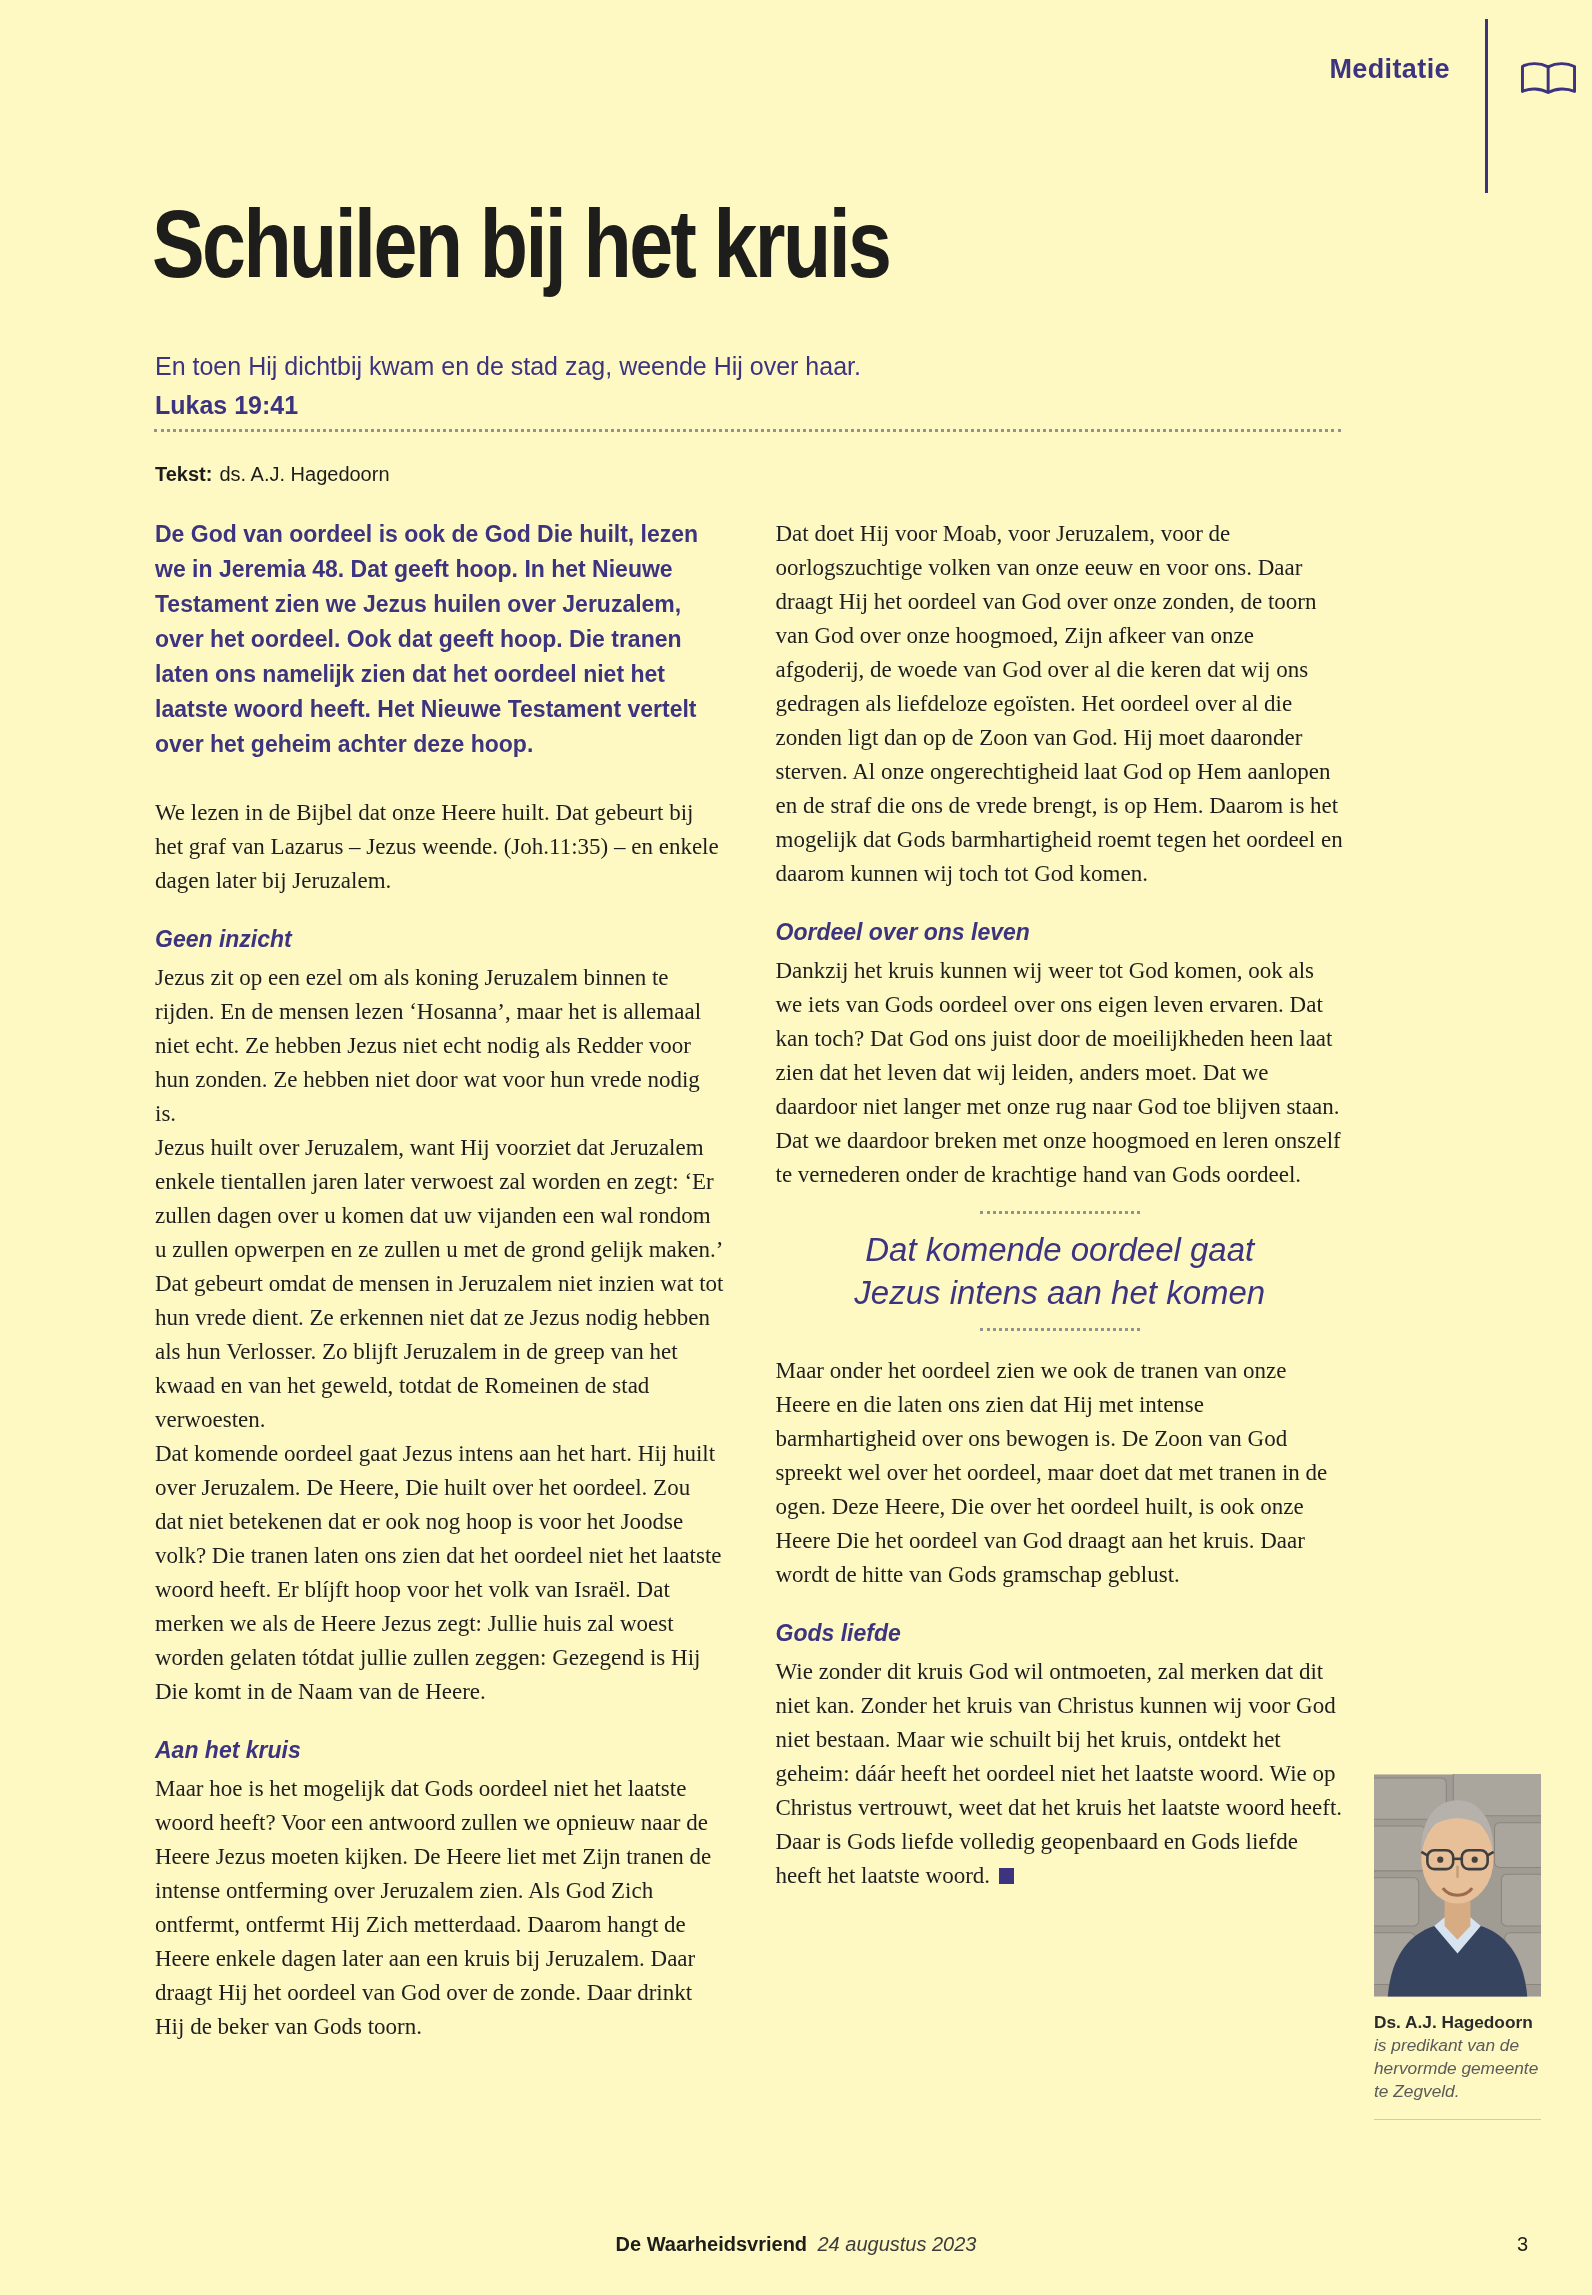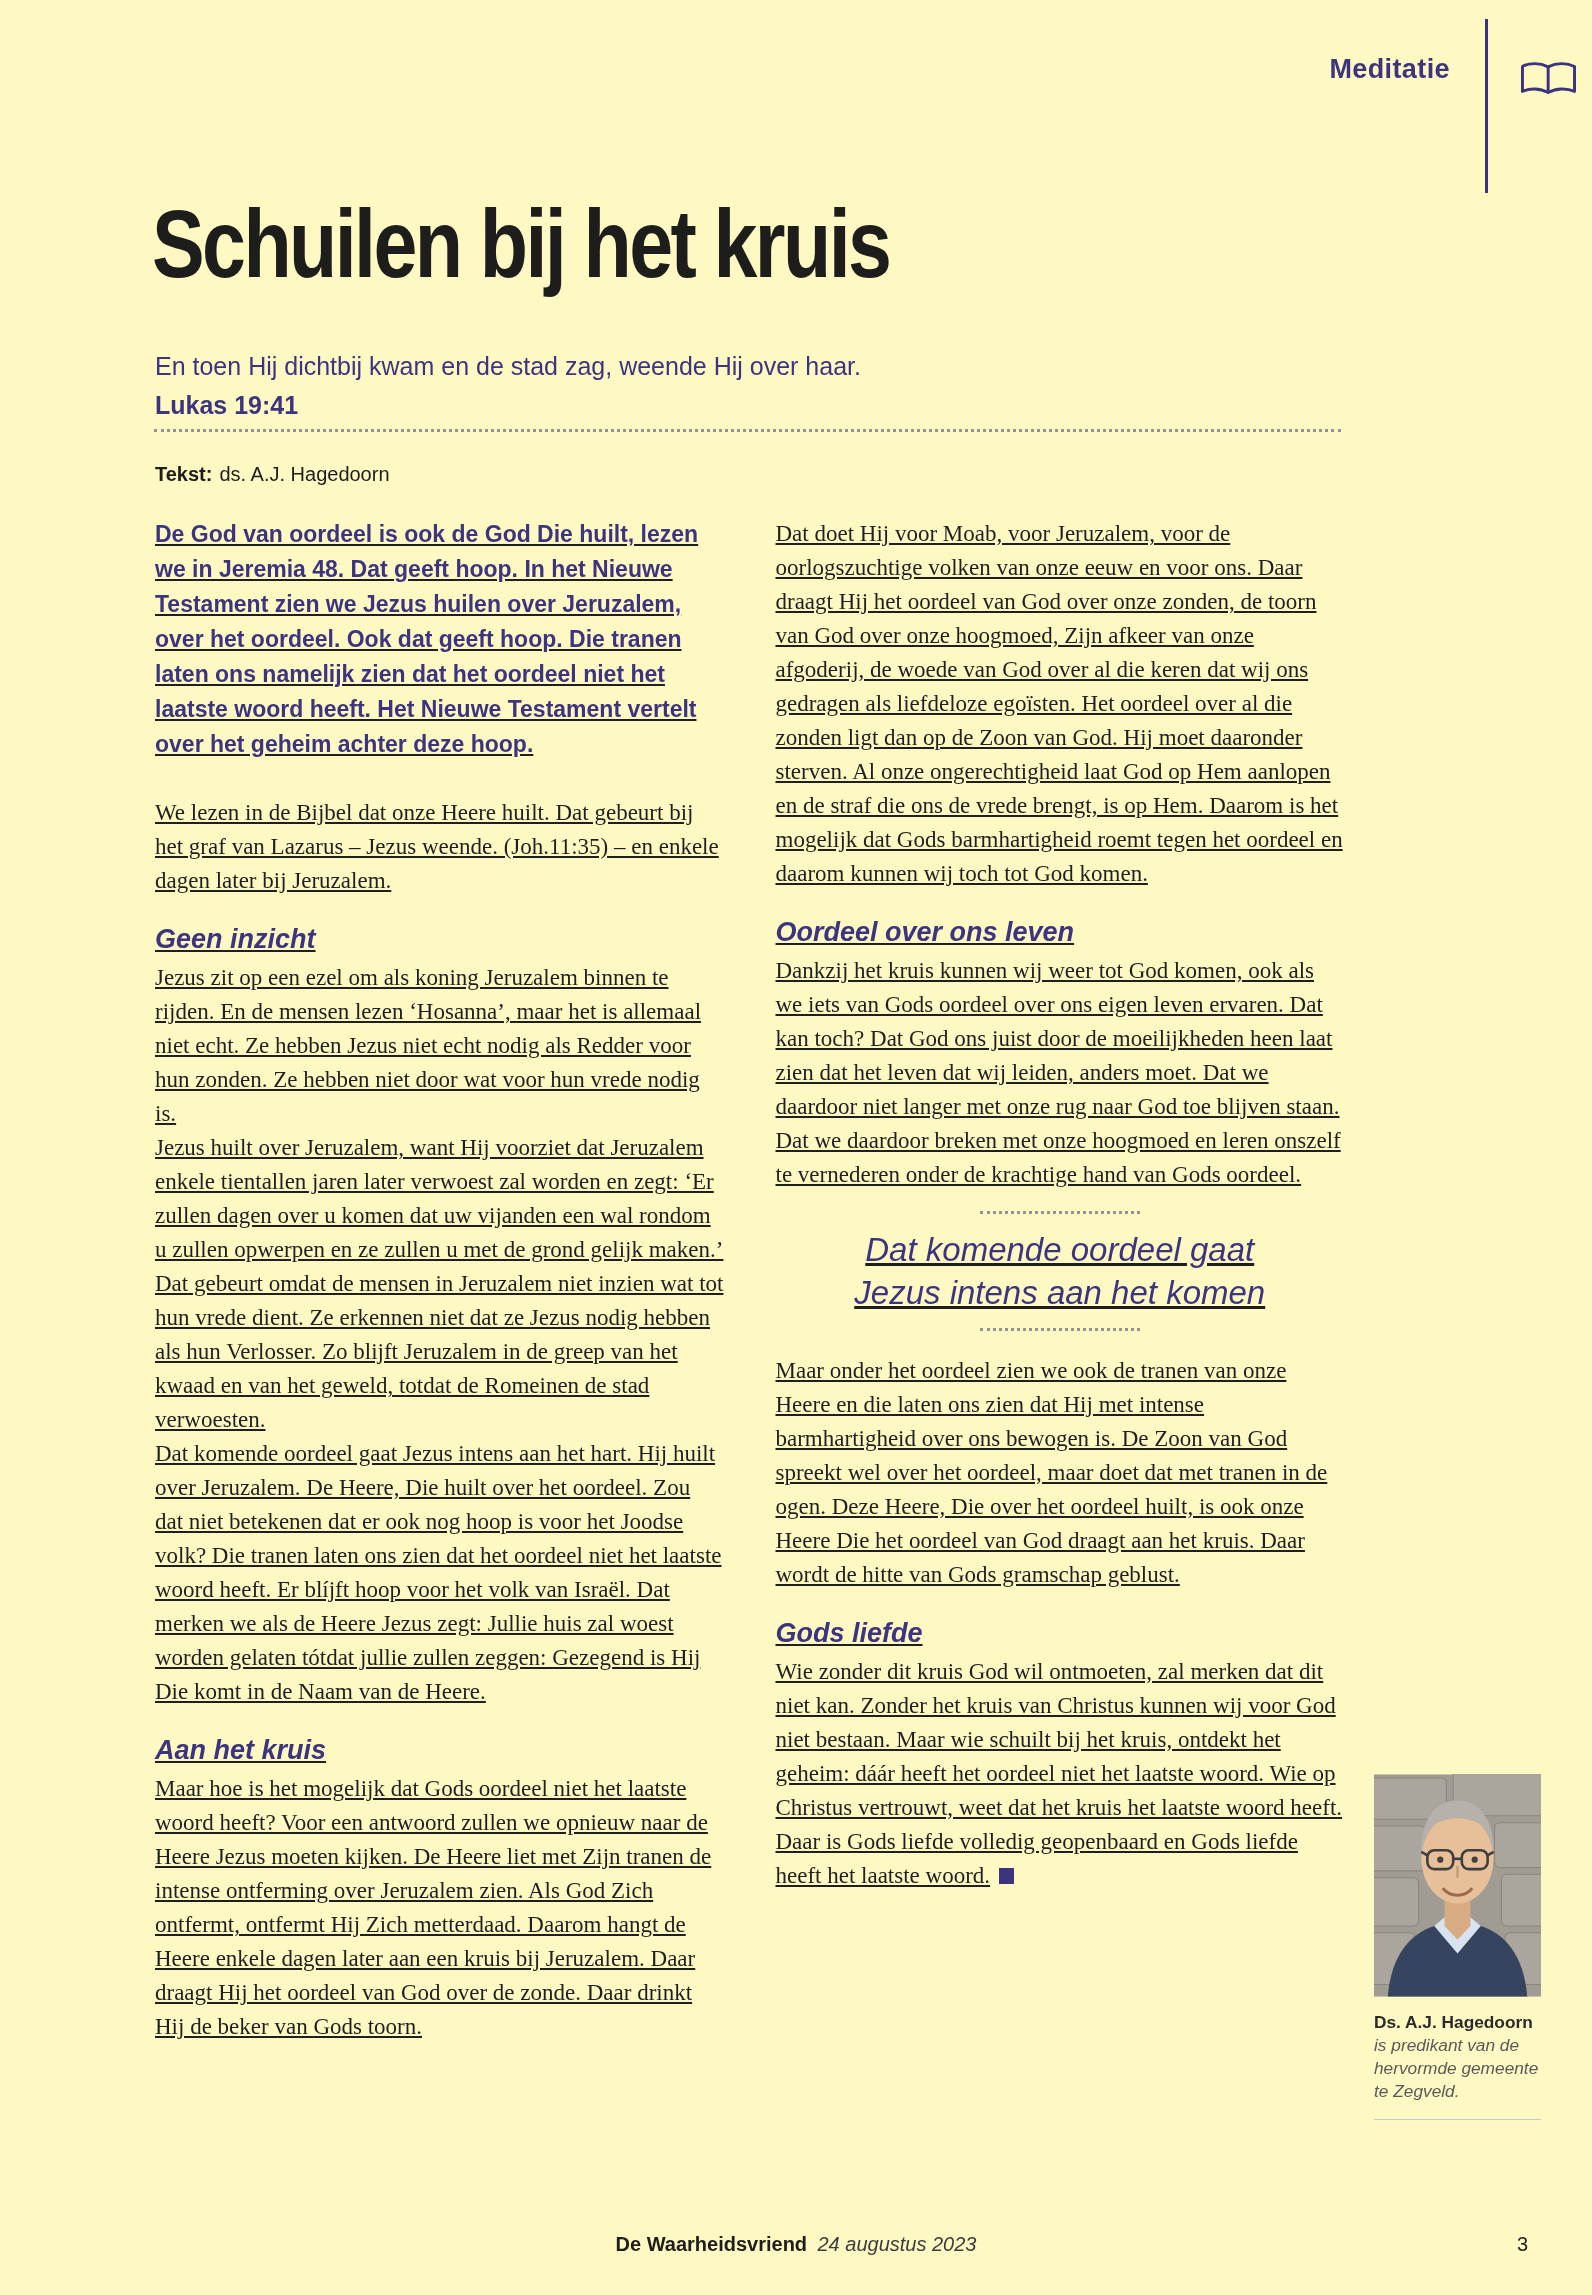--- a/index.html
+++ b/index.html
@@ -42,33 +42,33 @@
     border-top:3.5px dotted var(--dotgray);
   }
   .byline{
     position:absolute;left:155px;top:463px;
     font-family:"Liberation Sans",sans-serif;font-size:20px;color:var(--title);
   }
   .byline-label{font-weight:700;margin-right:7px;}
   
   .columns{
     position:absolute;left:155px;top:517px;width:1189px;
-    display:flex;gap:52px;text-decoration:underline;
+    display:flex;gap:52px;
   }
   .col{width:574px;}
   .intro{
     margin:0 0 34px 0;
     font-family:"Liberation Sans",sans-serif;font-weight:700;
     font-size:23px;line-height:35px;color:var(--accent);
   }
   .bodyp{margin:0;font-size:23px;line-height:34px;}
   .sec-h{
     margin:24px 0 5.2px 0;
     font-family:"Liberation Sans",sans-serif;font-style:italic;font-weight:700;
-    font-size:27px;line-height:34px;color:var(--accent);
+    font-size:23px;line-height:34px;color:var(--accent);
   }
   
   .pullquote{margin:19px 0 22.4px 0;text-align:center;}
   .pq-dots{width:160px;margin:0 auto;height:0;border-top:3.5px dotted var(--dotgray);}
   .pq-text{
     margin:14px 0;
     font-family:"Liberation Sans",sans-serif;font-style:italic;font-weight:400;
     font-size:33px;line-height:43px;color:var(--accent);
   }
   .endmark{

